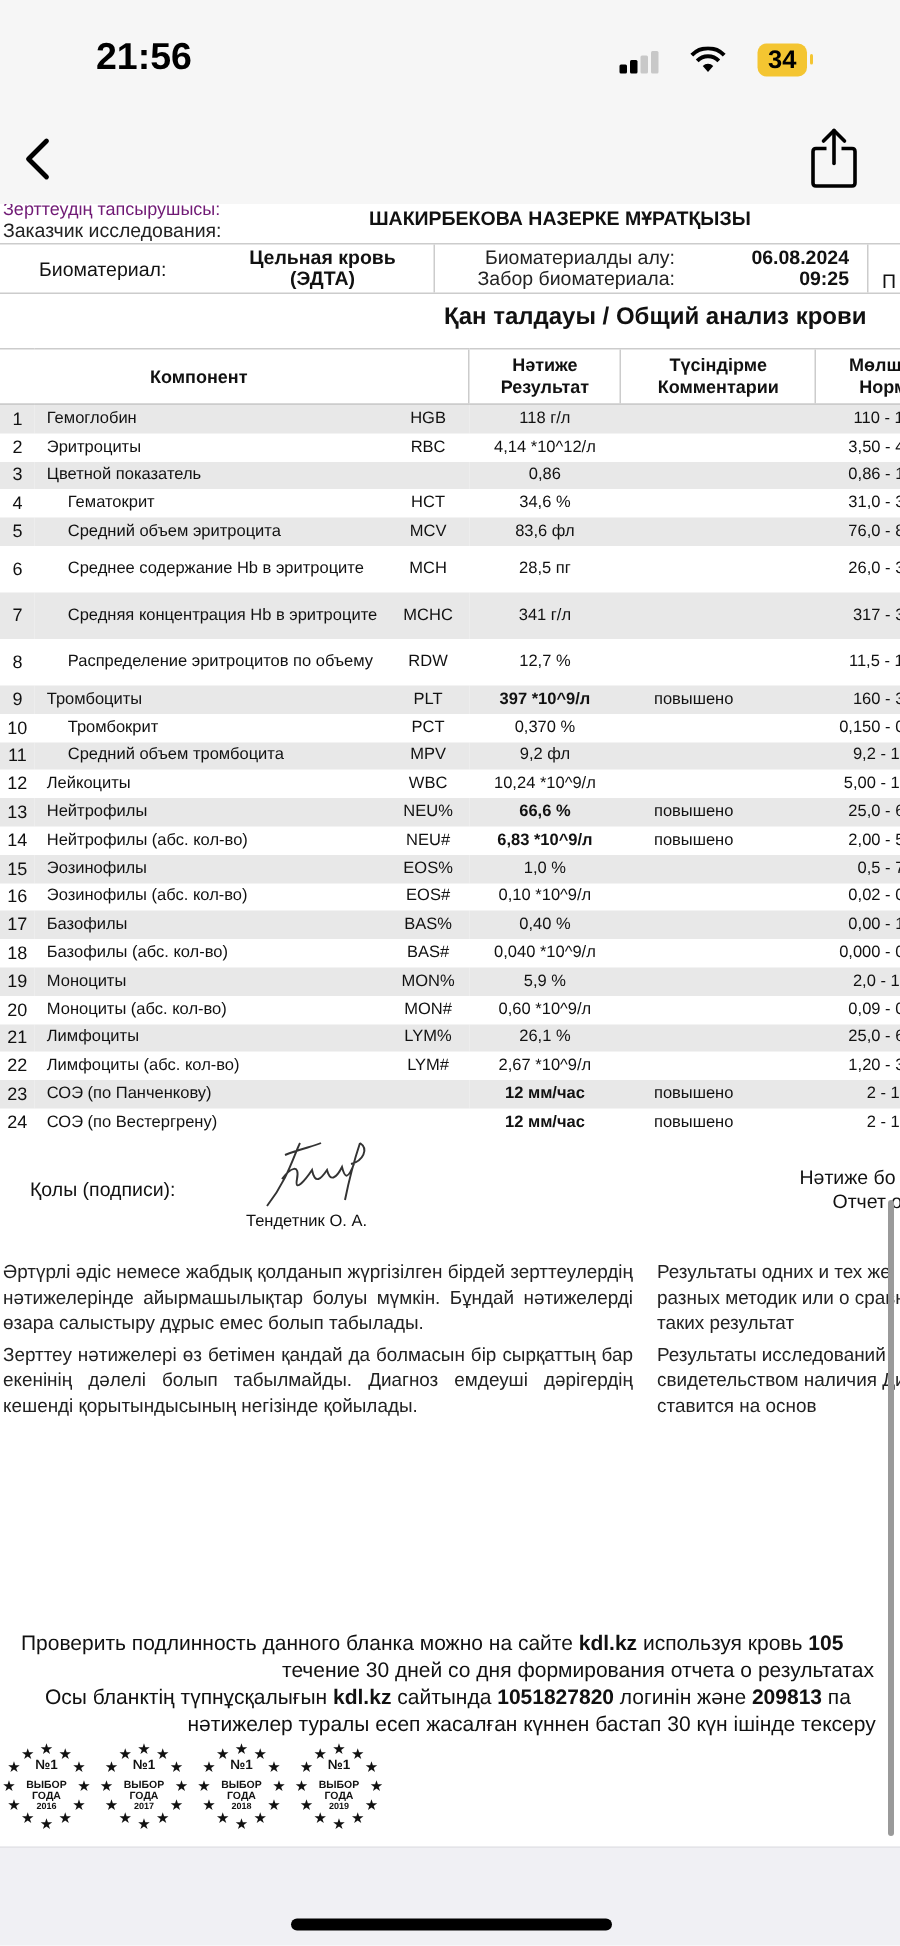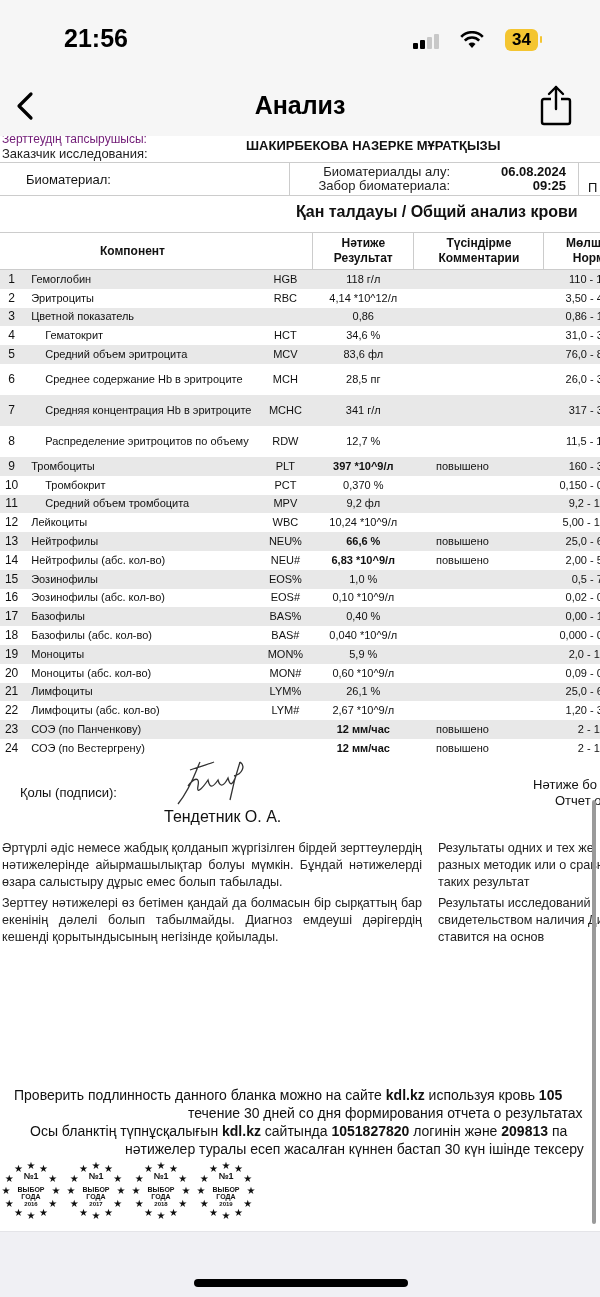--- a/index.html
+++ b/index.html
@@ -39,21 +39,21 @@
   td.num { width:24px; text-align:center; font-size:12px; }
   td.name { width:224px; padding-left:8px !important; }
   td.name.ind { padding-left:22px !important; }
   td.code { width:56px; text-align:center; }
   td.res { width:105px; text-align:center; }
   td.res.bold { font-weight:bold;text-align:center; }
   td.com { width:112px; text-align:left; padding-left:22px !important; }
   td.norm { text-align:center; width:100px; }
   .sign-label { position:absolute; left:20px; top:649px; font-size:13px; }
   .signature { position:absolute; left:170px; top:620px; width:90px; height:52px; }
-  .signer { position:absolute; left:164px; top:672px; font-size:16px; }
+  .signer { position:absolute; left:164px; top:672px; font-size:11px; }
   .result-cut1 { position:absolute; left:533px; top:641px; font-size:13px; white-space:nowrap; }
   .result-cut2 { position:absolute; left:555px; top:657px; font-size:13px; white-space:nowrap; }
   .disc { position:absolute; font-size:12.6px; line-height:17px; color:#222; text-align:justify; }
   .disc-kz { left:2px; top:704px; width:420px; }
   .disc-ru { left:438px; top:704px; width:200px; text-align:left; }
   .disc p { margin:0 0 4px 0; }
   .verify { position:absolute; left:0; top:950px; width:660px; font-size:14px; line-height:18px; text-align:center; }
   .verify b { font-weight:bold; }
   .verify .l1 { position:absolute; left:14px; white-space:nowrap; }
   .awards { position:absolute; left:0; top:1024px; display:flex; gap:3px; }
@@ -80,35 +80,38 @@
       <path d="M1.2 5.8 A15 15 0 0 1 22.8 5.8" stroke="#000" stroke-width="2.6" fill="none"></path>
     </svg>
     <span class="battery">34</span>
   </div>
 </div>
 
 <div class="nav-bar">
   <svg class="nav-back" viewBox="0 0 30 40">
     <path d="M19 8 L7 20 L19 32" stroke="#000" stroke-width="3.2" fill="none" stroke-linecap="round" stroke-linejoin="round"></path>
   </svg>
-  <div class="nav-title">Анализ</div>
   <svg class="nav-share" viewBox="0 0 32 42">
     <path d="M16 3 L16 25" stroke="#000" stroke-width="2.4" stroke-linecap="round"></path>
     <path d="M9 10 L16 3 L23 10" stroke="#000" stroke-width="2.4" fill="none" stroke-linecap="round" stroke-linejoin="round"></path>
     <path d="M11 15 L4 15 Q2 15 2 17 L2 38 Q2 40 4 40 L28 40 Q30 40 30 38 L30 17 Q30 15 28 15 L21 15" stroke="#000" stroke-width="2.4" fill="none"></path>
   </svg>
 </div>
 
 <div class="doc">
   <span class="cut-label">Зерттеудің тапсырушысы:</span>
   <span class="zakaz">Заказчик исследования:</span>
   <span class="patient">ШАКИРБЕКОВА НАЗЕРКЕ МҰРАТҚЫЗЫ</span>
 
   <div class="bio-row">
     <span class="bio-label">Биоматериал:</span>
+    <div class="bio-value">
+      <div>Цельная кровь</div>
+      <div>(ЭДТА)</div>
+    </div>
     <div class="bio-sep1"></div>
     <div class="bio-take">
       <div>Биоматериалды алу:</div>
       <div>Забор биоматериала:</div>
     </div>
     <div class="bio-date">
       <div>06.08.2024</div>
       <div>09:25</div>
     </div>
     <div class="bio-sep2"></div>

